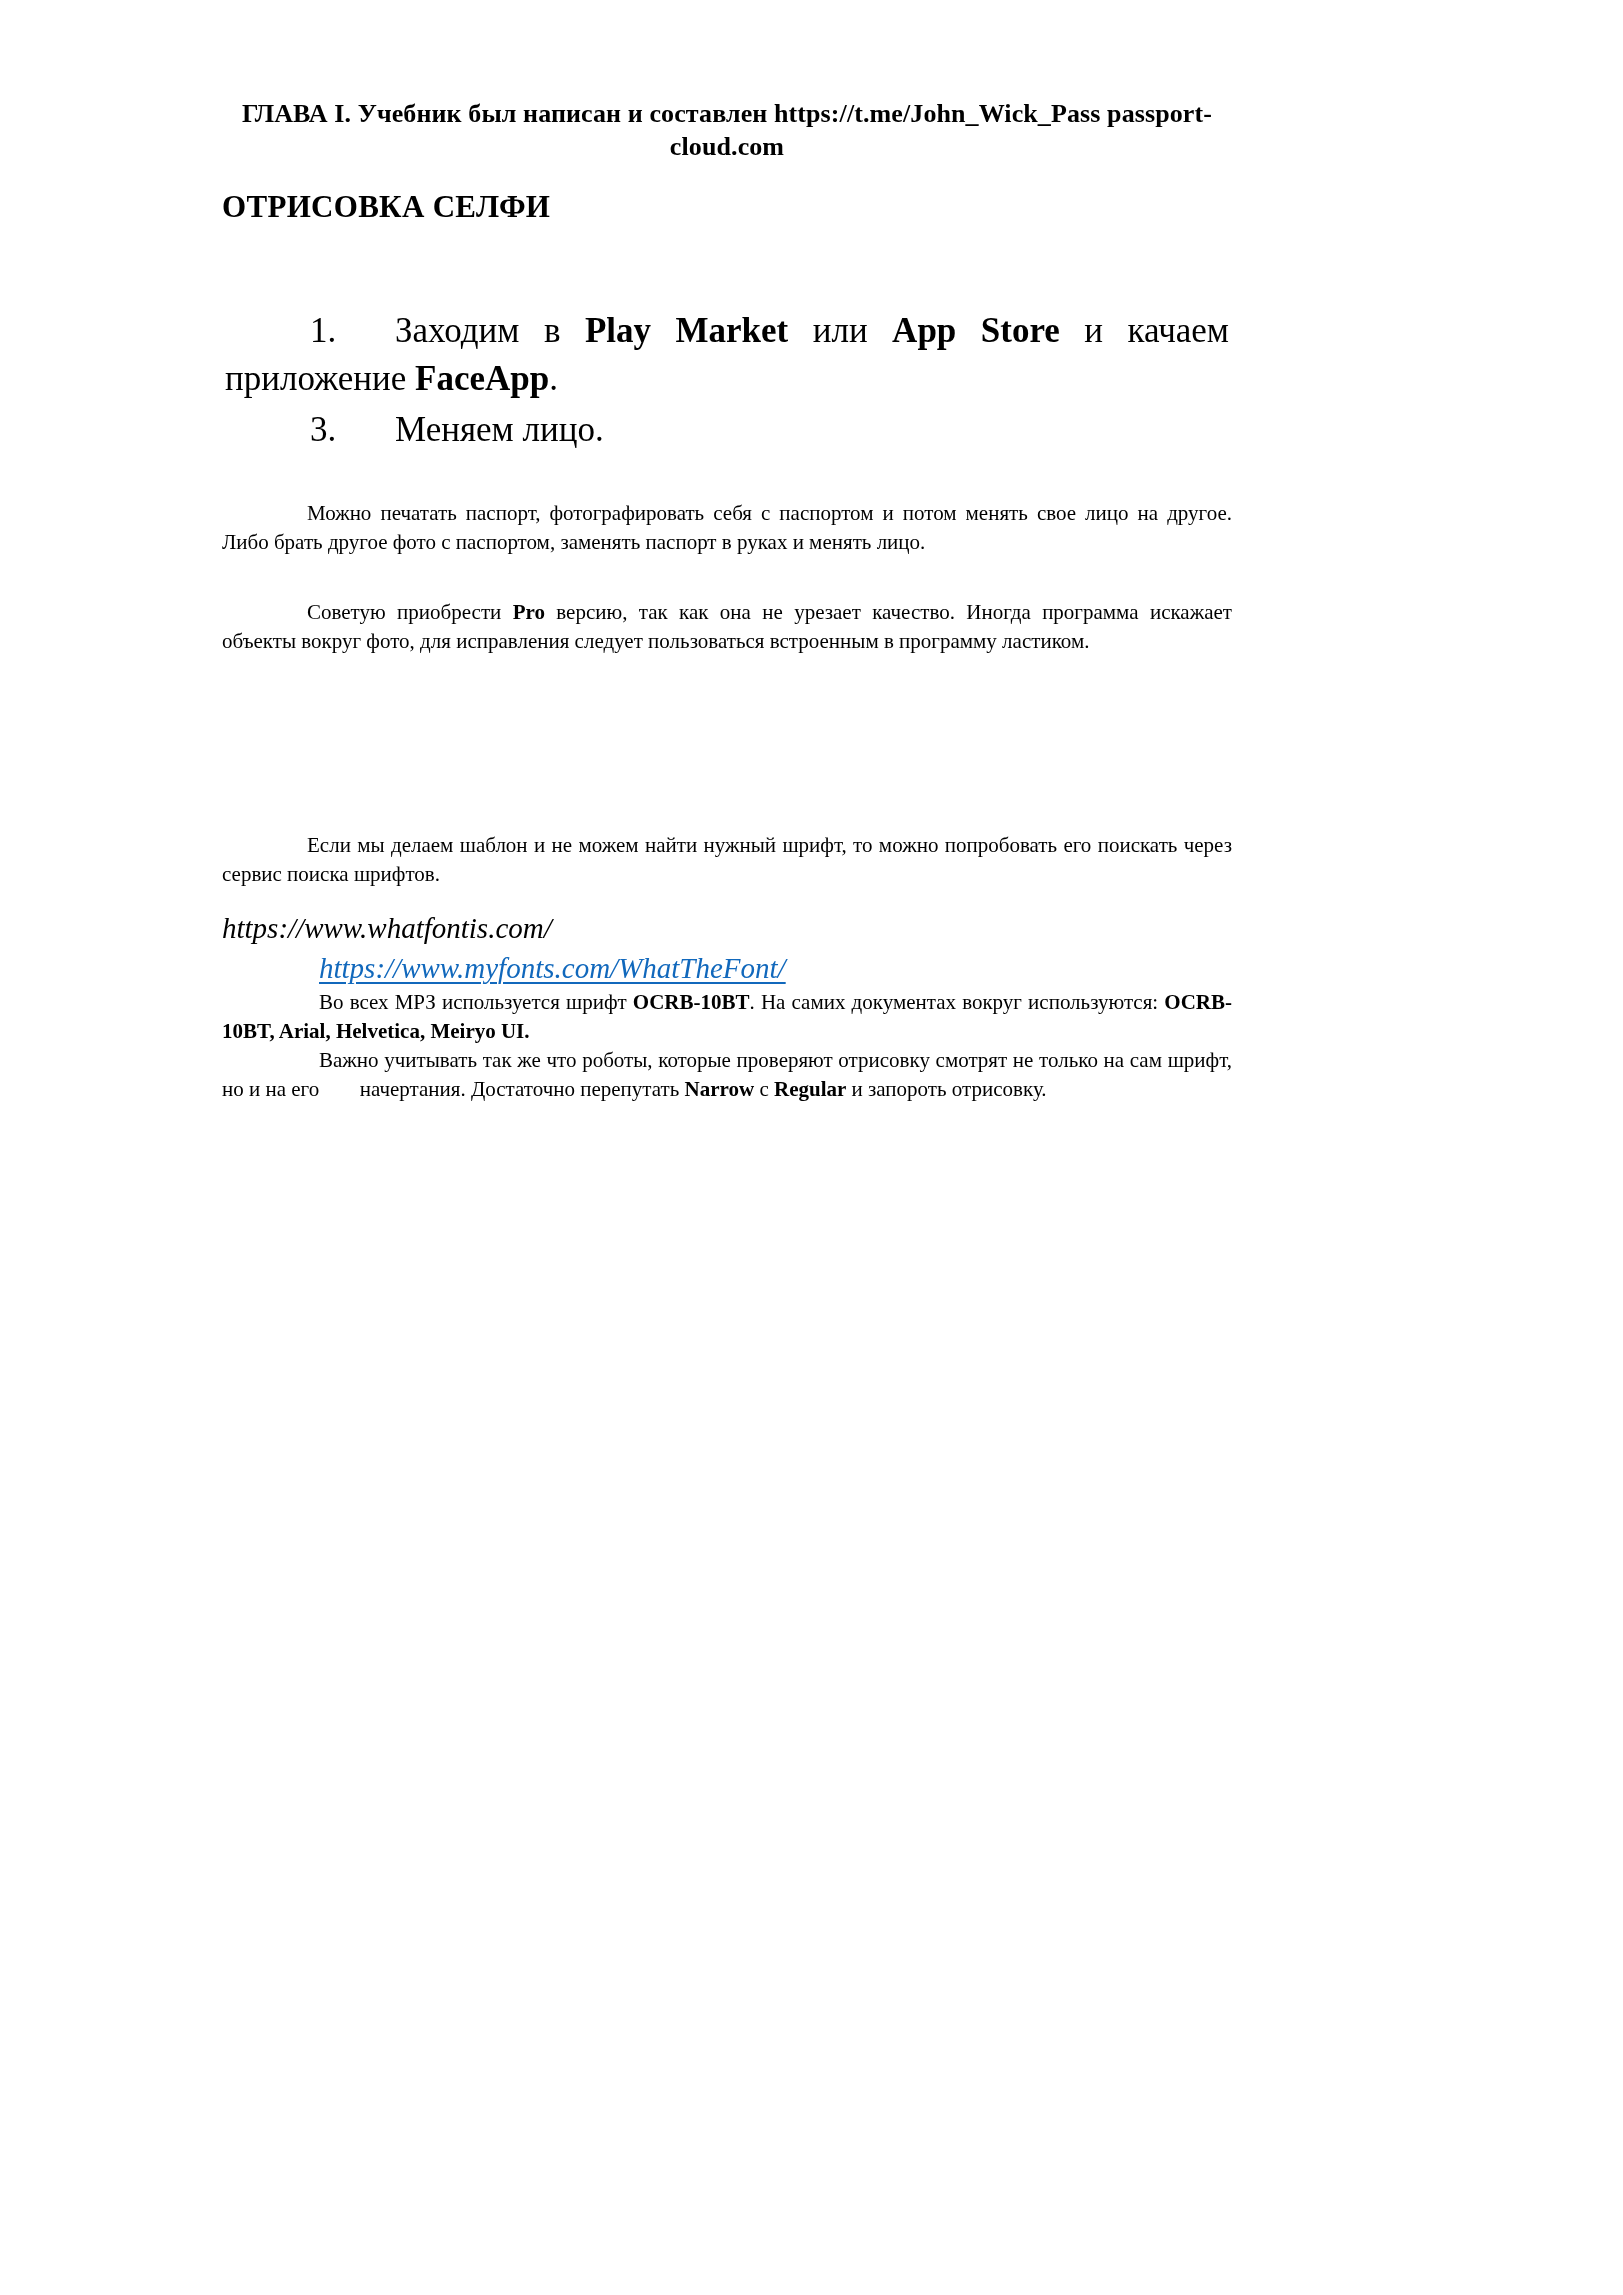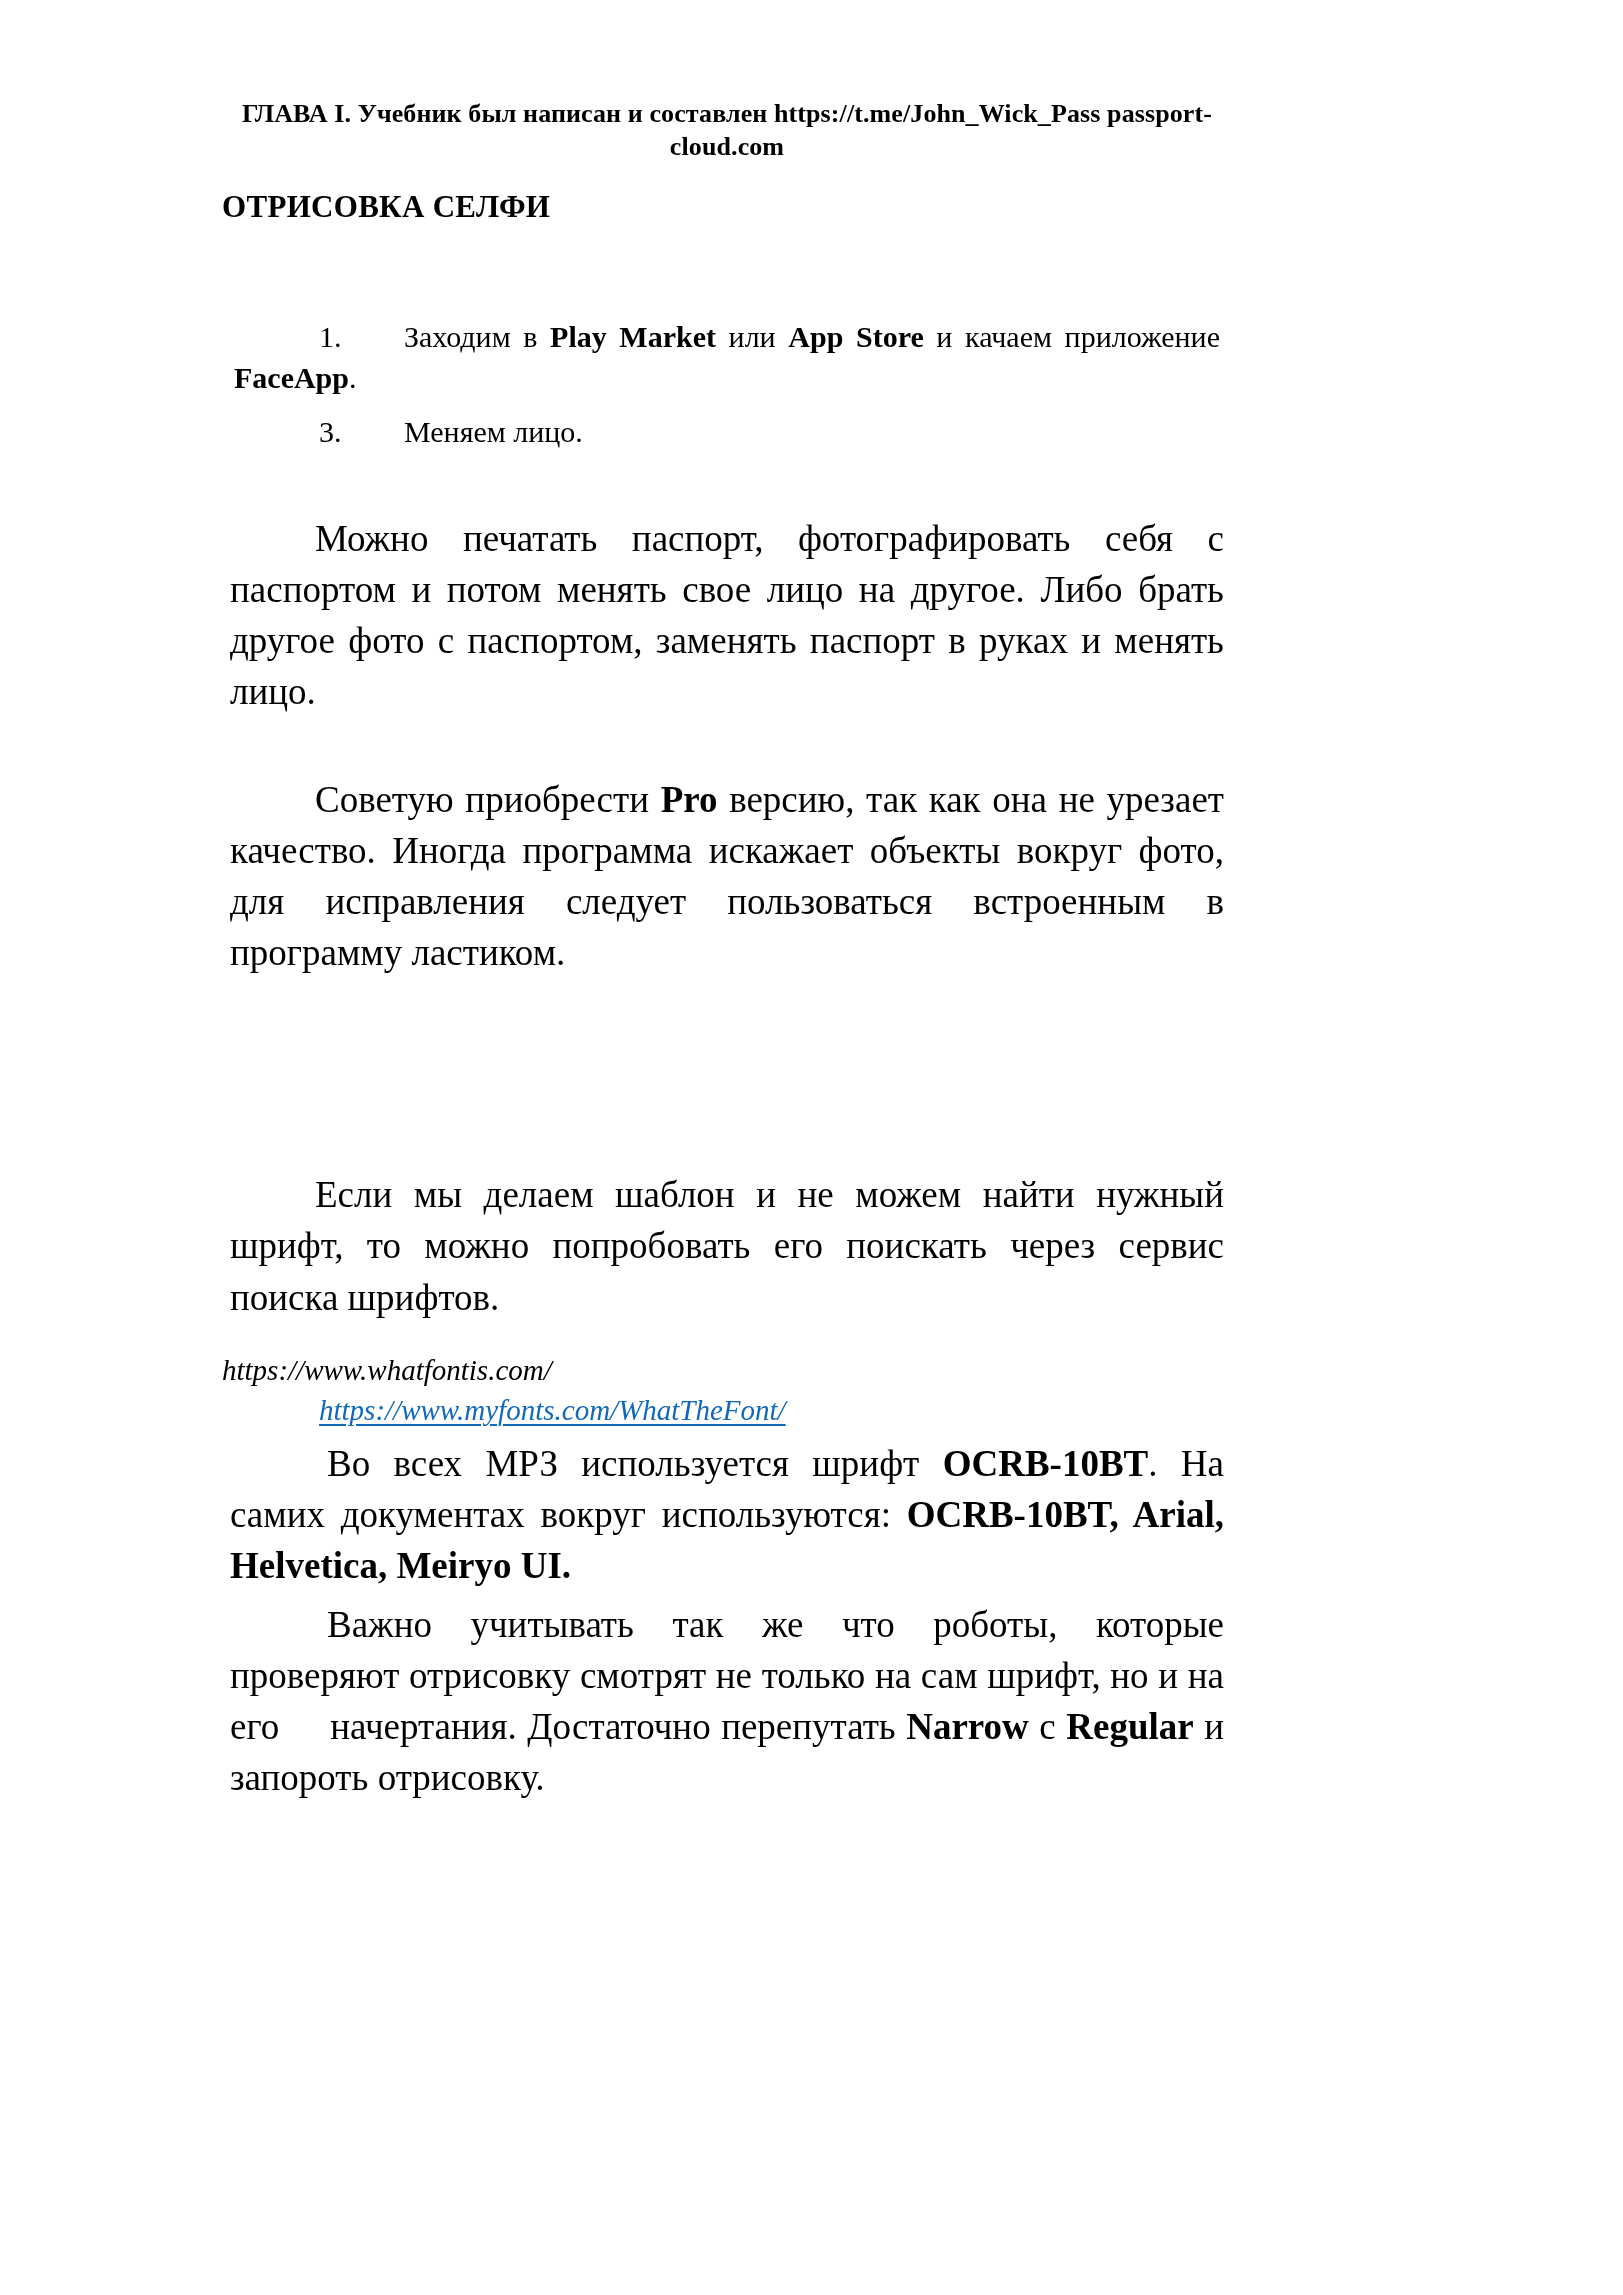--- a/index.html
+++ b/index.html
@@ -39,39 +39,39 @@
     line-height: 1.3;
   }
   .section-title.fonts {
     margin-top: 0;
   }
   .spacer-lg { height: 77px; }
   .spacer-md { height: 41px; }
   .spacer-sm { height: 19.6px; }
   .spacer-xl { height: 98px; }
   p.body-text {
-    font-size: 37px;
+    font-size: 21px;
     line-height: 1.38;
     text-align: justify;
     text-justify: inter-word;
-    margin: 8px;
+    margin: 0;
     padding: 0;
     hyphens: none;
   }
   p.body-text.indent {
     text-indent: 85px;
   }
   p.body-text.indent-sm {
     text-indent: 97px;
   }
   .list-item {
-    font-size: 30px;
+    font-size: 35px;
     line-height: 1.38;
     text-align: justify;
-    margin: 12px;
+    margin: 3px;
     padding: 0;
     display: block;
   }
   .list-num {
     display: inline-block;
     width: 85px;
     margin-left: 85px;
     text-align: left;
   }
   b, .bold { font-weight: bold; }

